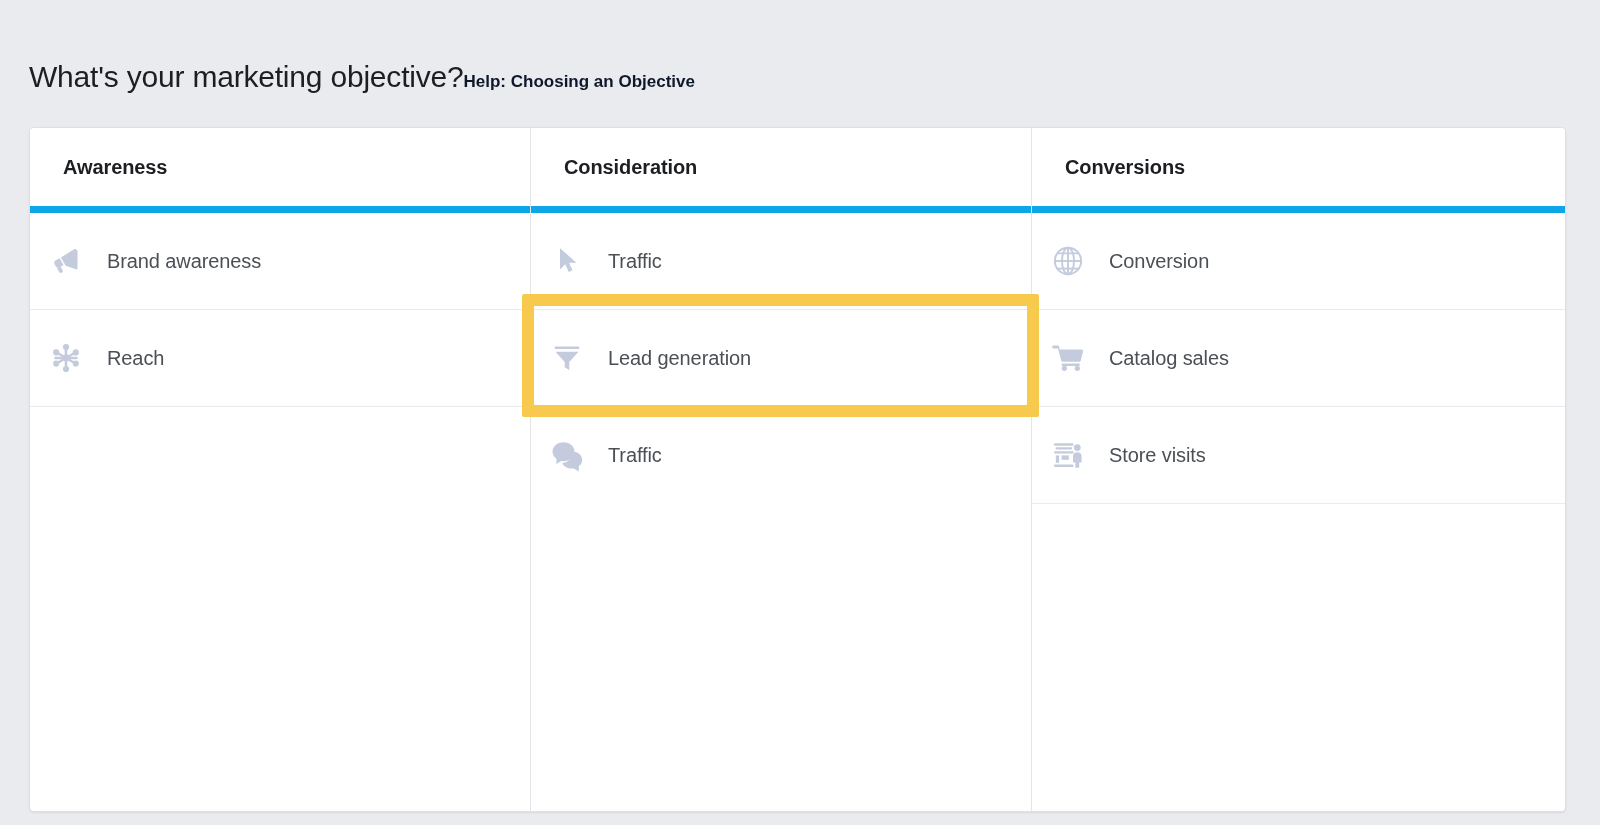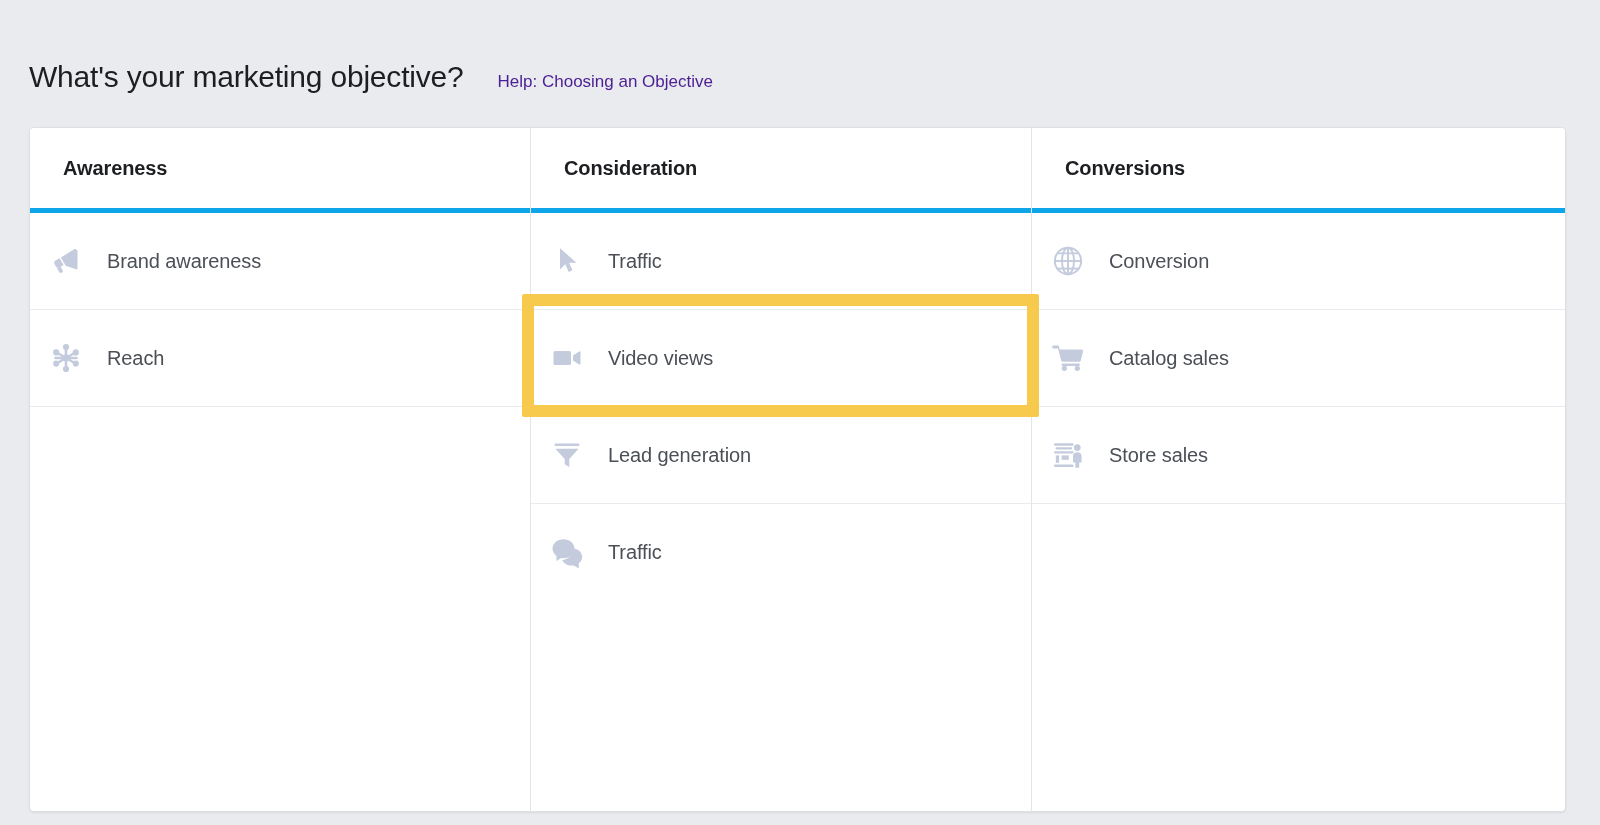--- a/index.html
+++ b/index.html
@@ -19,38 +19,36 @@
     background: #e9ebee;
   }
 
   
   .heading-row {
     position: absolute;
     left: 29px;
     top: 58px;
     display: flex;
     align-items: baseline;
-    gap: 22px;
   }
   .page-title {
     font-size: 30px;
     font-weight: 400;
     color: #1c1e21;
     letter-spacing: -0.2px;
     line-height: 38px;
     white-space: nowrap;
   }
   .help-link {
     font-size: 17px;
-    font-weight: 400;
-    color: #4c1d95;
+    font-weight: 700;
+    color: #0f172a;
     text-decoration: none;
     white-space: nowrap;
     line-height: 22px;
-    margin-left: 12px;
   }
 
   
   .objective-card {
     position: absolute;
     left: 29px;
     top: 127px;
     width: 1537px;
     height: 685px;
     background: #ffffff;
@@ -68,21 +66,21 @@
   }
   .col-awareness     { width: 500px; }
   .col-consideration { width: 502px; border-left: 1px solid #e3e5e8; border-right: 1px solid #e3e5e8; }
   .col-conversion    { flex: 1; }
 
   .column-header {
     height: 85px;
     display: flex;
     align-items: center;
     padding-left: 33px;
-    border-bottom: 5px solid #0ea5e9;
+    border-bottom: 7px solid #0ea5e9;
   }
   .column-header-label {
     font-size: 20px;
     font-weight: 700;
     color: #1c1e21;
     letter-spacing: -0.1px;
   }
 
   .objective-row {
     height: 97px;
@@ -193,29 +191,20 @@
         <span class="objective-icon">
           <svg width="34" height="34" viewBox="0 0 34 34" fill="currentColor" aria-hidden="true">
             <path d="M10 4.2v21.3l5.3-5.2 3.4 7.6 3.8-1.7-3.4-7.5h7.4L10 4.2z"></path>
           </svg>
         </span>
         <span class="objective-label">Traffic</span>
       </div>
 
 
 
-      <div class="objective-row">
-        <span class="objective-icon">
-          <svg width="34" height="34" viewBox="0 0 34 34" fill="currentColor" aria-hidden="true">
-            <rect x="3.5" y="10" width="17.5" height="14" rx="1.6"></rect>
-            <path d="M23 14.6l6.2-4.1c.6-.4 1.3 0 1.3.7v11.6c0 .7-.7 1.1-1.3.7L23 19.4v-4.8z"></path>
-          </svg>
-        </span>
-        <span class="objective-label">Video views</span>
-      </div>
 
       <div class="objective-row">
         <span class="objective-icon">
           <svg width="34" height="34" viewBox="0 0 34 34" fill="currentColor" aria-hidden="true">
             <rect x="4.5" y="5.4" width="25" height="2.6" rx="1.3"></rect>
             <path d="M5.4 10.8h23.2L19.3 21v8.1l-4.6-2.8V21L5.4 10.8z"></path>
           </svg>
         </span>
         <span class="objective-label">Lead generation</span>
       </div>
@@ -268,21 +257,21 @@
             <rect x="3" y="5.2" width="19.5" height="2.6" rx="1"></rect>
             <rect x="4.6" y="9.2" width="16.4" height="2.4" rx="0.8"></rect>
             <rect x="3" y="13.2" width="19.5" height="2.4" rx="0.8"></rect>
             <rect x="4.8" y="17.4" width="3.3" height="7.4"></rect>
             <rect x="10.6" y="17.4" width="7.2" height="4.4"></rect>
             <rect x="3" y="26.4" width="19.5" height="2.6" rx="1"></rect>
             <circle cx="26.3" cy="9.6" r="3.4"></circle>
             <path d="M26.3 14.2c-2.5 0-4.3 1.7-4.3 3.9v6.4h2.4v5.2h3.8v-5.2h2.4v-6.4c0-2.2-1.8-3.9-4.3-3.9z"></path>
           </svg>
         </span>
-        <span class="objective-label">Store sales</span>
+        <span class="objective-label">Store visits</span>
       </div>
 
       <div class="column-filler"></div>
     </div>
 
   </div>
 
   <div class="highlight-box"></div>
 
 </div>

